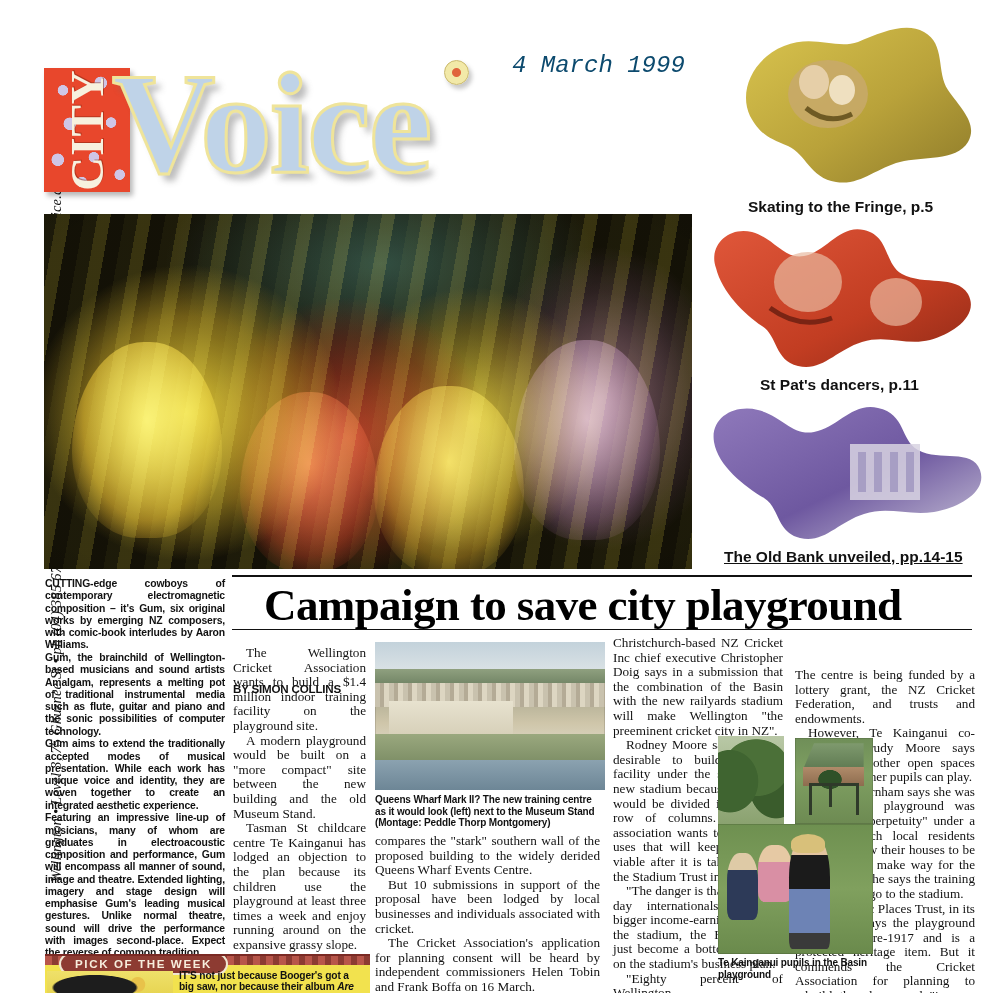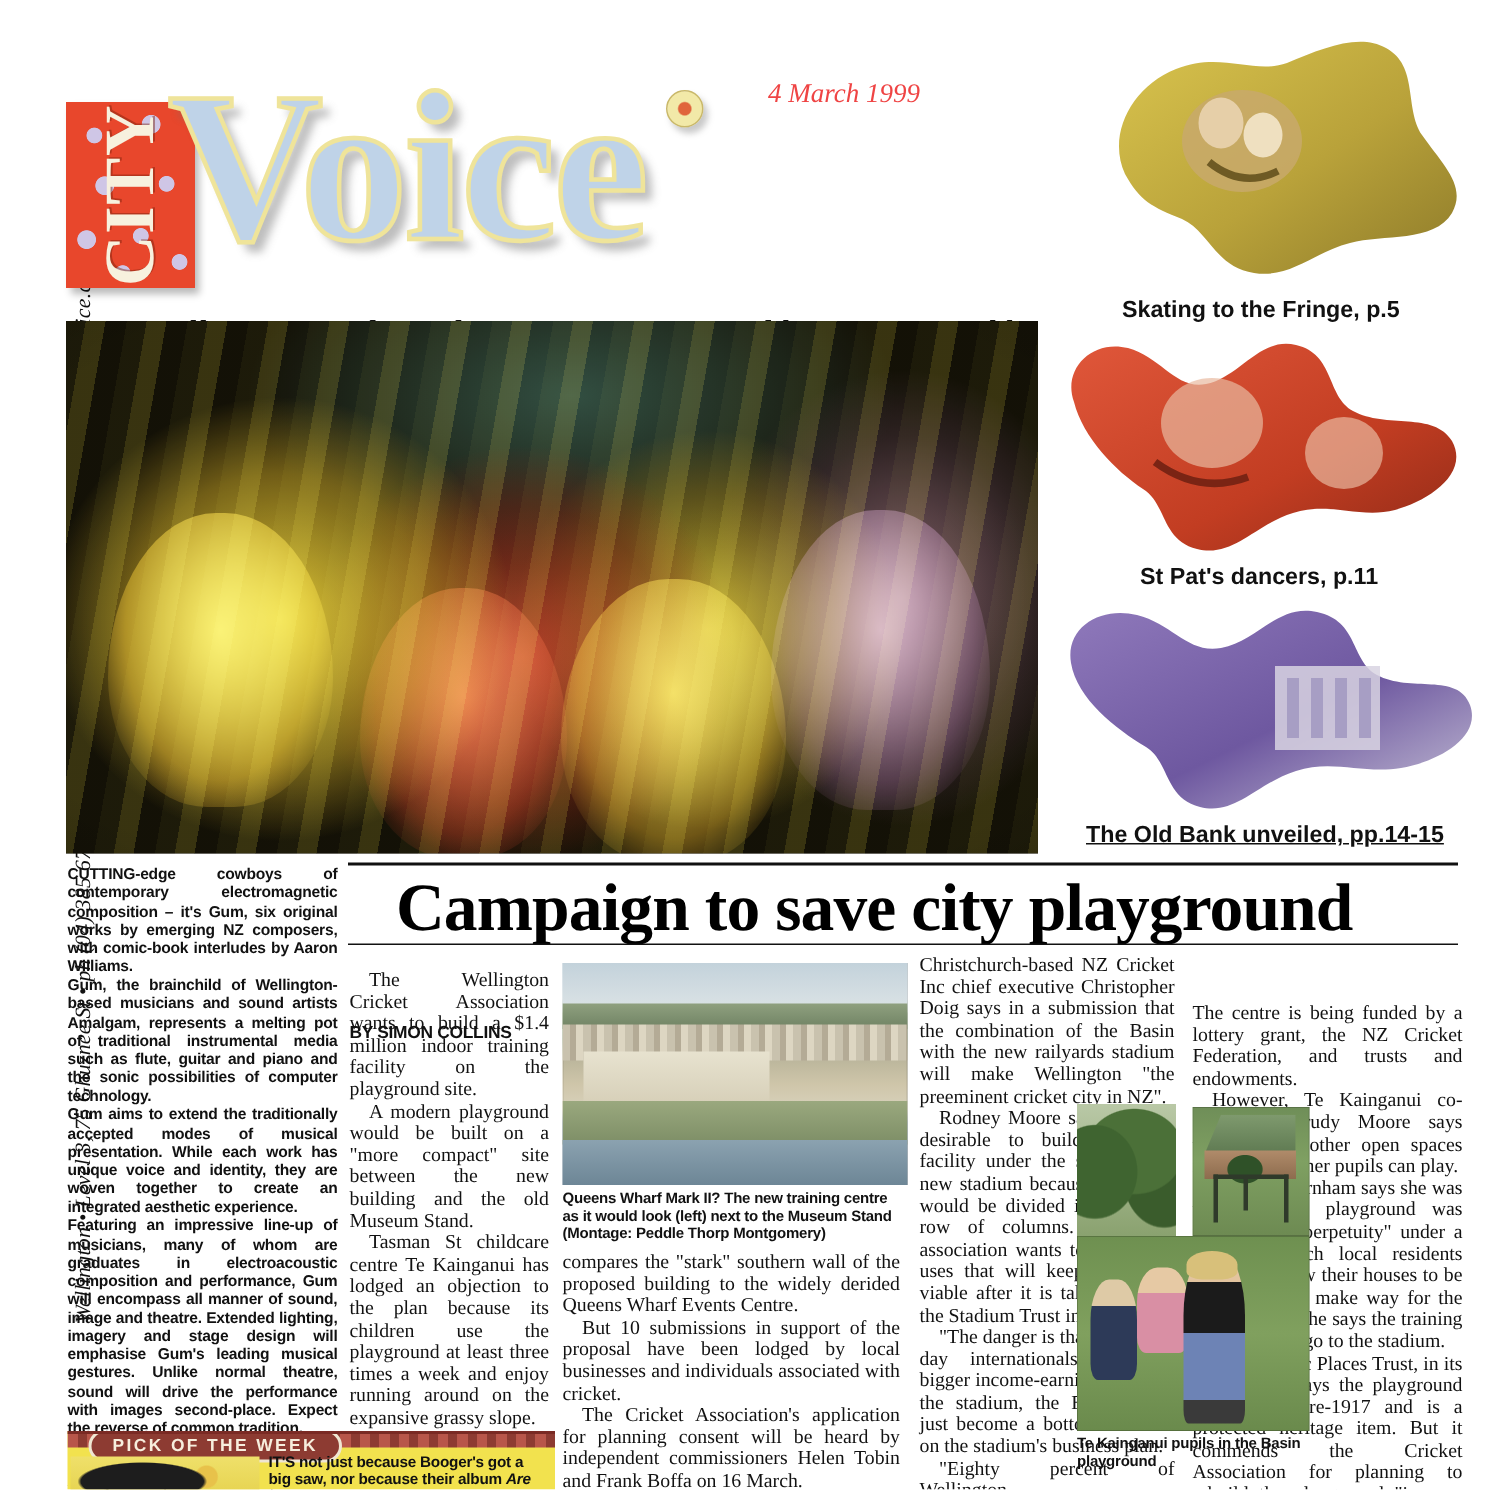--- a/index.html
+++ b/index.html
@@ -58,45 +58,45 @@
     font-family: "Liberation Serif", serif;
     font-weight: bold;
     font-size: 47px;
     letter-spacing: 1px;
     color: #f7f1de;
     text-shadow: 1px 1px 0 rgba(120,30,10,0.45);
     white-space: nowrap;
   }
 
   .voice-word {
-    position: absolute; left: 68px; top: 8px;
+    position: absolute; left: 68px; top: 21px;
     font-family: "Liberation Serif", serif;
     font-size: 143px;
     line-height: 150px;
     font-weight: bold;
     letter-spacing: -2px;
     color: #bfd3e8;
     -webkit-text-stroke: 3px #efe49a;
     text-shadow: 6px 7px 6px rgba(110,110,110,0.45);
     white-space: nowrap;
   }
   .dot-i {
     position: absolute; left: 400px; top: 32px;
     width: 23px; height: 23px; border-radius: 50%;
     background: radial-gradient(circle at 50% 50%, #e0643c 0 4px, #f2e9a8 5px 100%);
     border: 1.5px solid #c9b86a;
     box-shadow: 3px 4px 4px rgba(120,120,120,0.4);
   }
 
   .issue-date {
     position: absolute; left: 468px; top: 24px;
-    font-family: Liberation Serif, serif;
+    font-family: Liberation Mono, monospace;
     font-style: italic;
-    font-size: 18px;
-    color: #ef4444;
+    font-size: 24px;
+    color: #0c4a6e;
     white-space: nowrap;
   }
 
   .tagline {
     position: absolute; left: 52px; top: 182px;
     font-family: "Liberation Serif", serif;
     font-style: italic;
     font-size: 24px;
     color: #111;
     white-space: nowrap;

